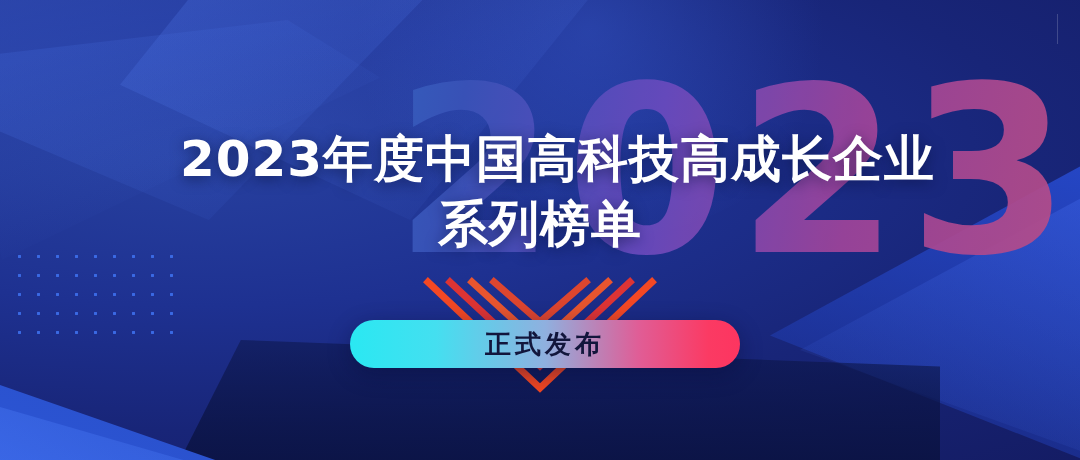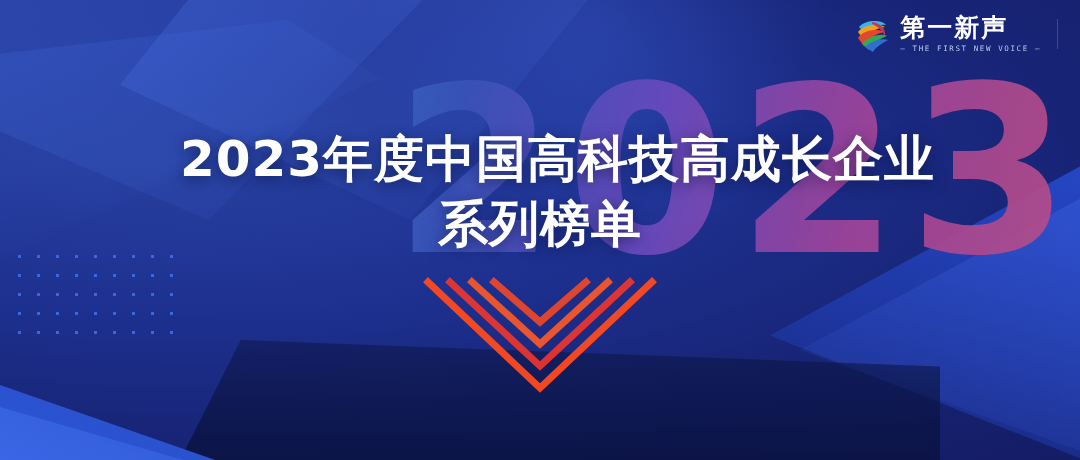--- a/index.html
+++ b/index.html
@@ -149,39 +149,28 @@
         <path d="M18 6 L130 112 L242 6" stroke="#ff4a1f" opacity=".95"></path>
         <path d="M40 6 L130 90  L220 6" stroke="#e8352f" opacity=".95"></path>
         <path d="M62 6 L130 68  L198 6" stroke="#ff5a25" opacity=".9"></path>
         <path d="M84 6 L130 46  L176 6" stroke="#ff4a1f" opacity=".85"></path>
       </g>
     </svg>
   </div>
 
   <div class="logos">
 
-    <div class="logo">
-      <svg class="logo-mark" width="40" height="40" viewBox="0 0 40 40">
-        <path d="M7 13 C14 5, 30 6, 34 11 C26 10, 18 13, 13 19 Z" fill="#39b6e8"></path>
-        <path d="M6 18 C12 10, 27 9, 33 13 C24 14, 16 19, 12 26 Z" fill="#f0a21e"></path>
-        <path d="M6 24 C11 16, 26 14, 32 18 C23 20, 16 25, 12 32 Z" fill="#e2472f"></path>
-        <path d="M10 30 C16 22, 30 19, 35 22 C27 25, 20 30, 17 36 Z" fill="#34a853"></path>
-        <path d="M13 33 C20 26, 31 24, 36 26 C29 30, 23 34, 21 38 Z" fill="#2f6fd0"></path>
-        <path d="M20 8 C29 9, 34 15, 33 22 C30 16, 25 12, 20 10 Z" fill="#c0395c"></path>
-      </svg>
-      <div class="logo-words">
-        <div class="logo-cn">第一新声</div>
-        <div class="logo-tag">— THE FIRST NEW VOICE —</div>
-      </div>
-    </div>
 
     <div class="logo-divider"></div>
 
 
   </div>
 
   <div class="headline">
     <span class="l1">2023年度中国高科技高成长企业</span>
     <span class="l2">系列榜单</span>
   </div>
 
+  <div class="pill">
+    <span class="pill-label">正式发布</span>
+  </div>
 
 </div>
 
 </body></html>

